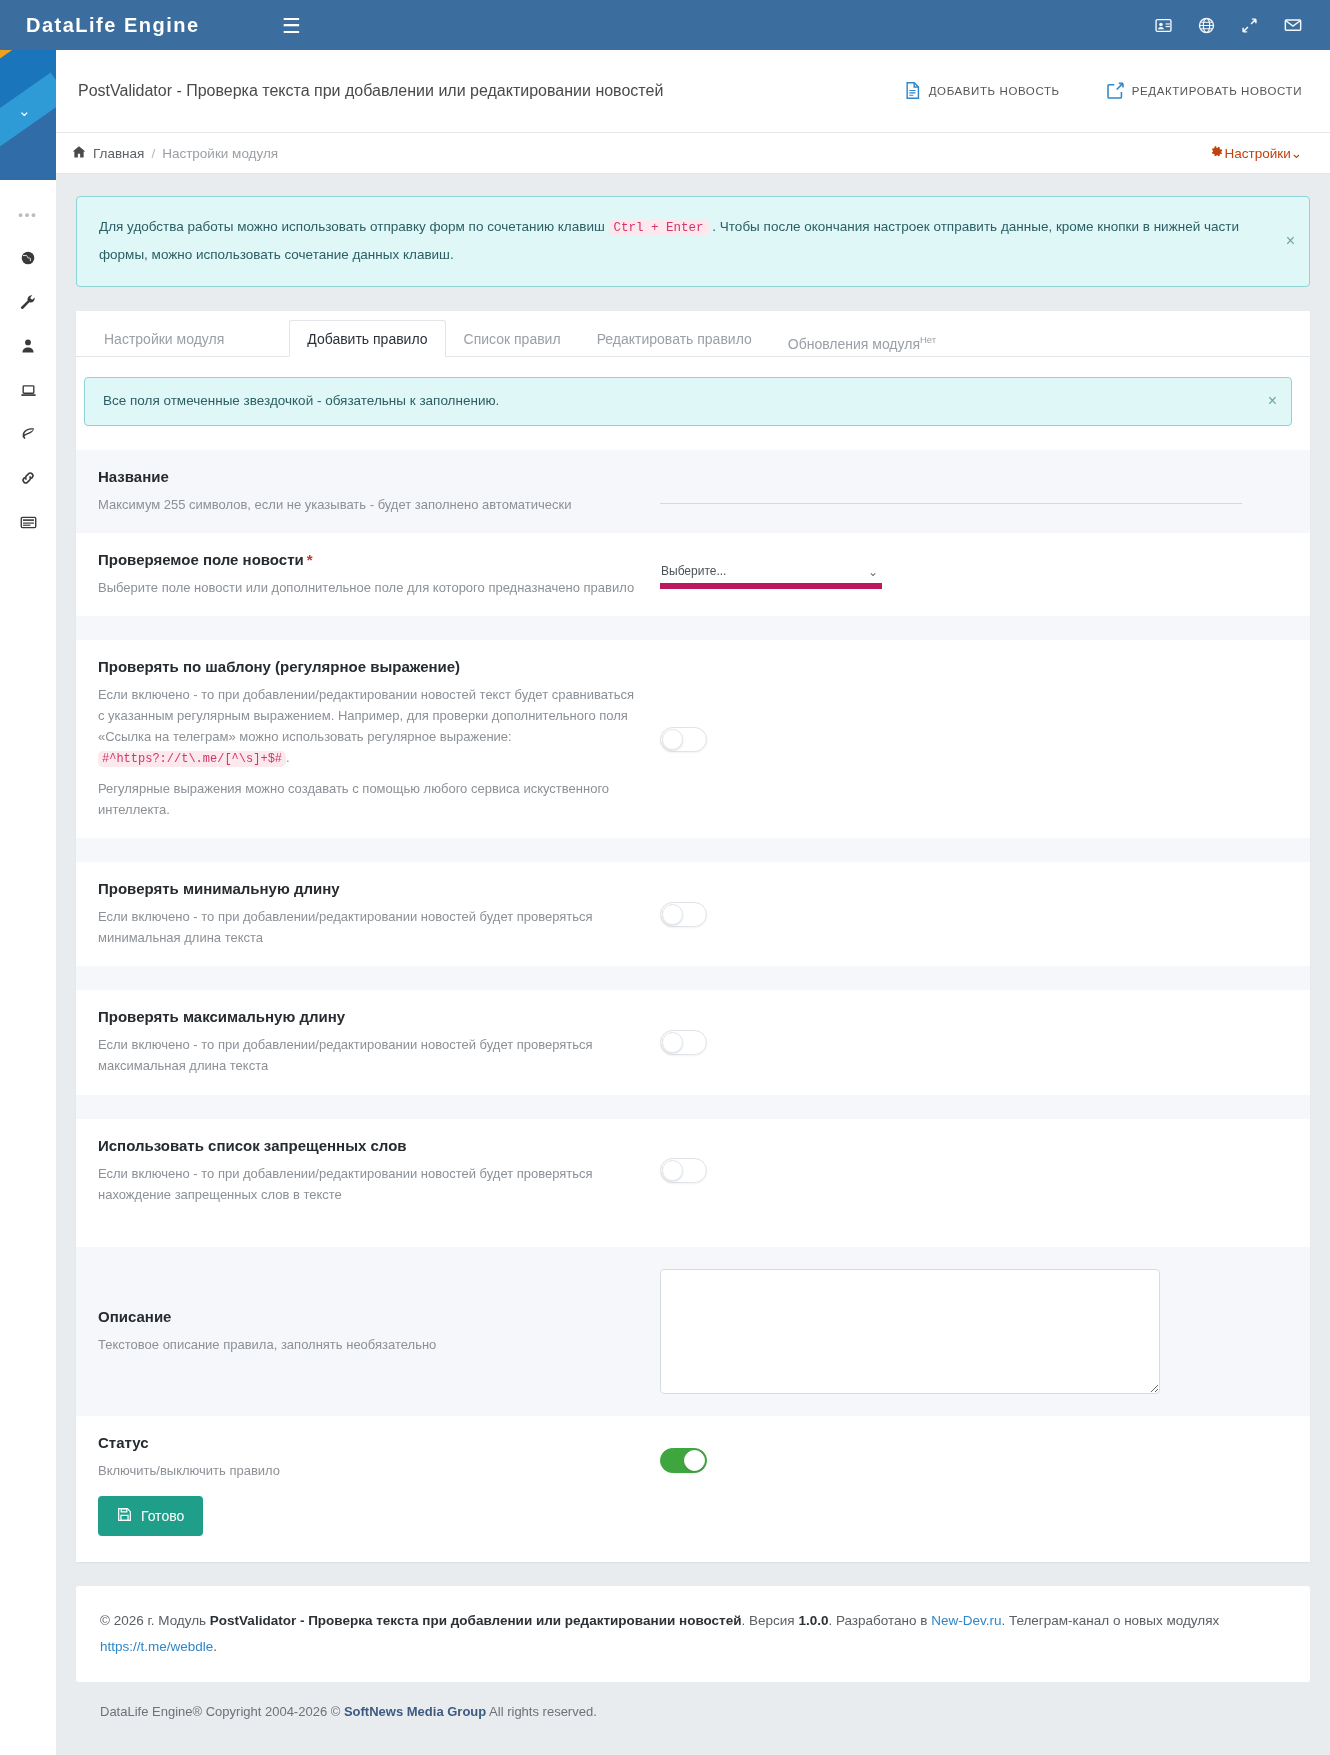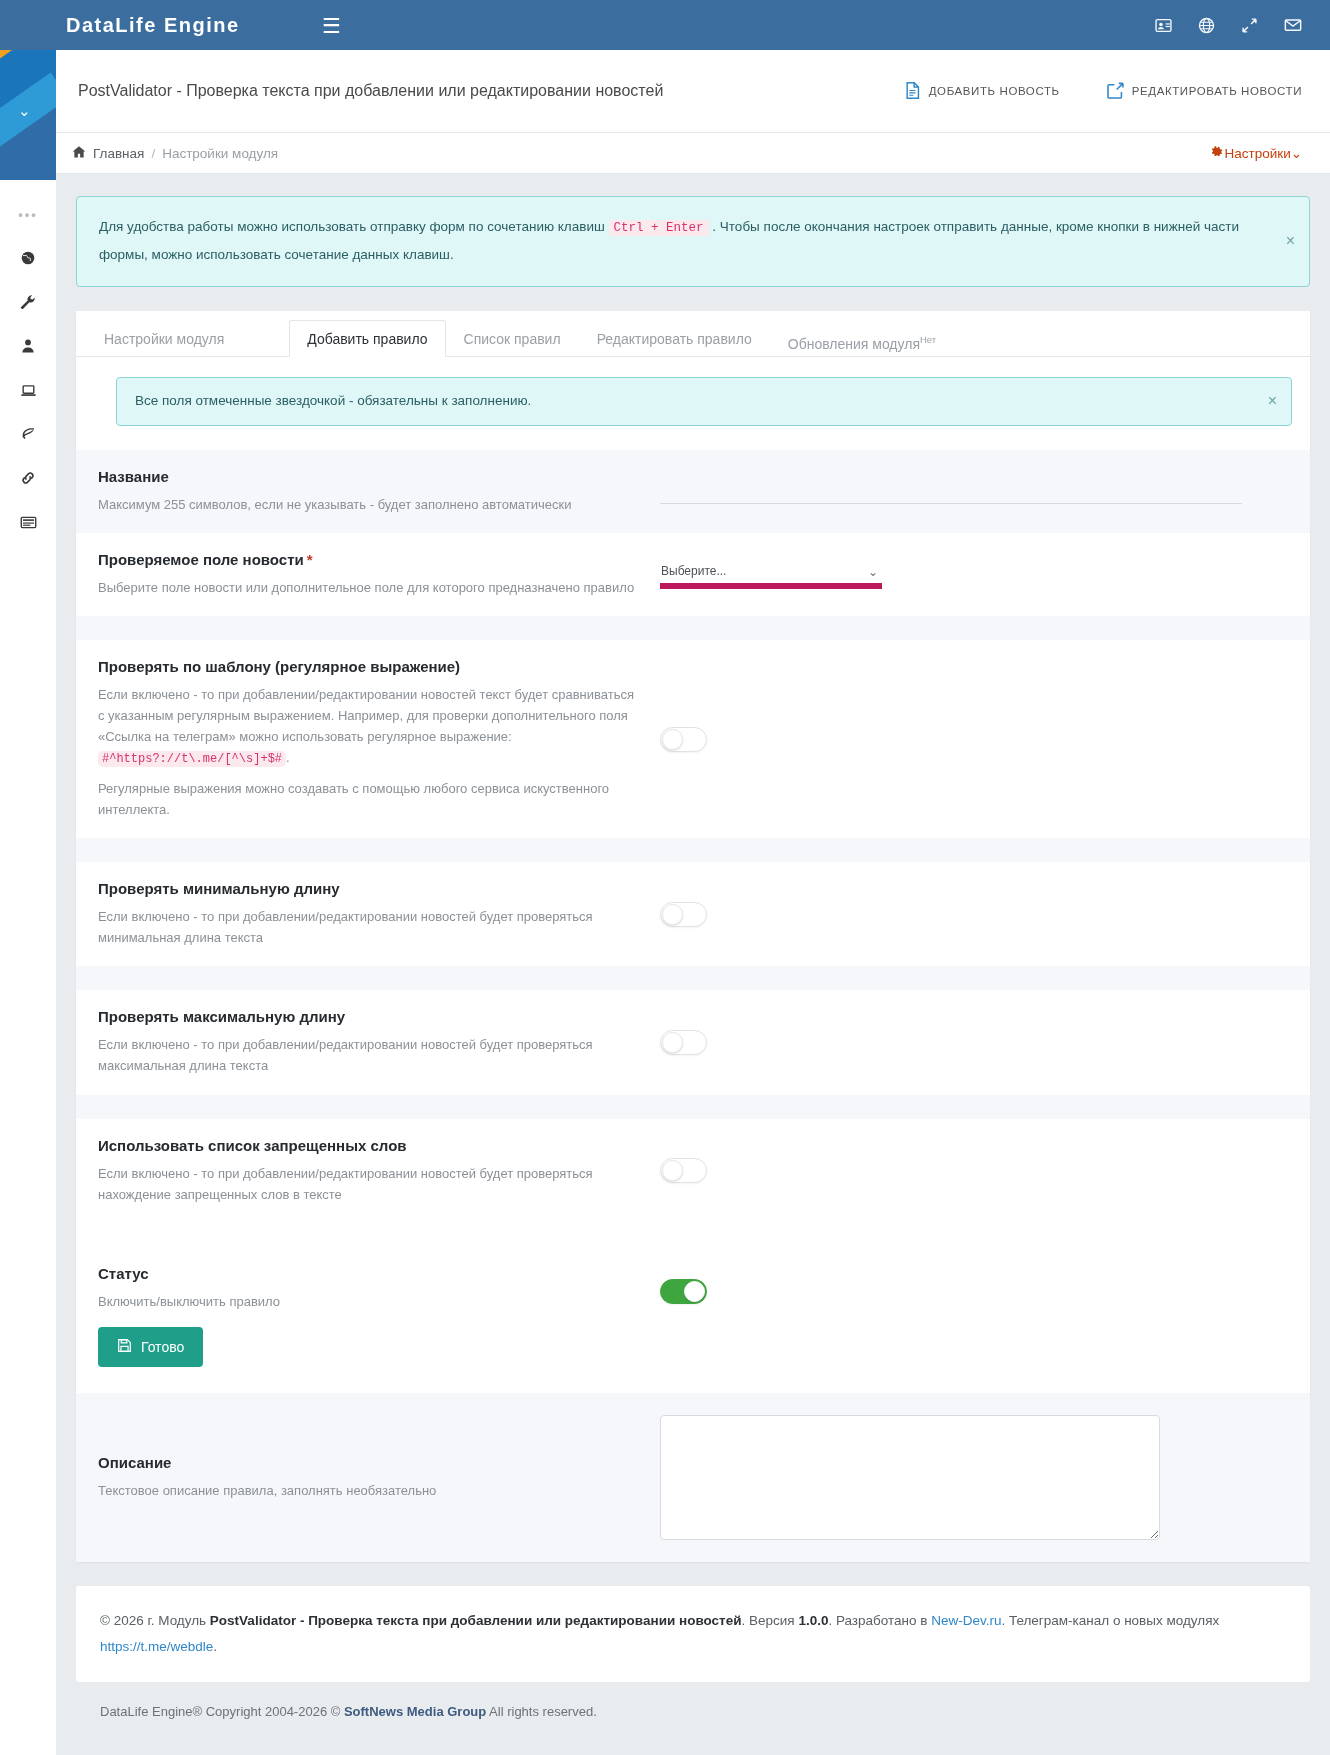--- a/index.html
+++ b/index.html
@@ -8,21 +8,21 @@
     width: 1330px; height: 1755px;
     background: #e9ecef;
     font-family: "Liberation Sans", "DejaVu Sans", sans-serif;
     font-size: 14px; color: #333;
     overflow: hidden;
   }
 
   
   .topbar {
     position:absolute; top:0; left:0; width:1330px; height:50px;
-    background:#3b6e9e; display:flex; align-items:center;padding-left:40px;
+    background:#3b6e9e; display:flex; align-items:center;
   }
   .brand {
     width:280px; padding-left:26px; color:#fff;
     font-size:20px; font-weight:bold; letter-spacing:1.5px;
   }
   .hamburger { color:#fff; font-size:21px; line-height:1; margin-left:2px; cursor:pointer;}
   .topbar-right { margin-left:auto; display:flex; align-items:center; gap:26px; padding-right:28px; }
   .topbar-right .ticon { color:#fff; opacity:.95; cursor:pointer; display:flex; }
   .topbar-right svg { display:block; }
 
@@ -92,21 +92,21 @@
   .card { background:#fff; border-radius:3px; margin-top:24px; box-shadow:0 1px 2px rgba(0,0,0,.06); }
   .tabs { display:flex; align-items:flex-end; border-bottom:1px solid #e2e5e9; padding:0 10px; height:46px; background:#fff;}
   .tab {
     padding:0 17px; height:37px; line-height:37px; font-size:14px; color:#9aa0a6;
     cursor:pointer; border:1px solid transparent; border-bottom:none;
     border-radius:3px 3px 0 0; position:relative; top:1px;
   }
   .tab.active { color:#2c3136; background:#fff; border-color:#e2e5e9; border-bottom:1px solid #fff;margin-left:47px; }
   .tab sup { font-size:9.5px; vertical-align:super; color:#9aa0a6; }
 
-  .card-body { padding:20px 18px 0 19px;margin-left:21px; }
+  .card-body { padding:20px 18px 0 8px; }
 
   .alert2 { margin-bottom:24px; padding:14px 44px 14px 18px; line-height:1.4; }
 
   
   .row { display:flex; padding:18px 22px; background:#fff; }
   .row.alt { background:#f6f7fa; }
   .row .left { width:562px; padding-right:20px; }
   .row .right { flex:1; display:flex; align-items:center; }
   .row .right.top { align-items:flex-start; }
   .f-title { font-size:15px; font-weight:bold; color:#262b30; margin:0 0 9px 0; }
@@ -434,50 +434,50 @@
         </div>
         <div class="right">
           <div class="switch">
               <span class="knob"></span>
             </div>
         </div>
       </div>
 
       <div class="spacer-row" style="background:#fff"></div>
 
+      <div class="row alt" style="padding-top:22px;padding-bottom:22px">
+        <div class="left" style="display:flex;flex-direction:column;justify-content:center">
+          <div class="f-title">Описание</div>
+          <p class="f-desc">Текстовое описание правила, заполнять необязательно</p>
+        </div>
+        <div class="right">
+          <textarea class="ta" placeholder="" style=""></textarea>
+        </div>
+      </div>
+
       <div class="row" style="padding-bottom:26px">
         <div class="left">
           <div class="f-title">Статус</div>
           <p class="f-desc">Включить/выключить правило</p>
           <button class="btn-done">
             <span>
               <svg width="15" height="15" viewBox="0 0 16 16" fill="none" stroke="currentColor" stroke-width="1.3">
                   <path d="M1.8 1.8h9.3L14.2 5v9.2H1.8z"></path>
                   <path d="M4.5 1.9h6v3.4h-6zM4.2 9h7.6v5.2H4.2z"></path>
                 </svg>
             </span>
             <span>Готово</span>
           </button>
         </div>
         <div class="right top" style="padding-top:14px">
           <div class="switch on">
               <span class="knob"></span>
             </div>
         </div>
       </div>
-
-      <div class="row alt" style="padding-top:22px;padding-bottom:22px">
-        <div class="left" style="display:flex;flex-direction:column;justify-content:center">
-          <div class="f-title">Описание</div>
-          <p class="f-desc">Текстовое описание правила, заполнять необязательно</p>
-        </div>
-        <div class="right">
-          <textarea class="ta" placeholder="" style=""></textarea>
-        </div>
-      </div>
     </div>
 
     <div class="modfoot">
       <span>© 2026 г. Модуль </span><b>PostValidator - Проверка текста при добавлении или редактировании новостей</b><span>. Версия </span><b>1.0.0</b><span>. Разработано в </span><a href="#">New-Dev.ru</a><span>. Телеграм-канал о новых модулях </span><a href="#">https://t.me/webdle</a><span>.</span>
     </div>
 
     <div class="sitefoot">
       <span>DataLife Engine® Copyright 2004-2026 © </span><a href="#">SoftNews Media Group</a><span> All rights reserved.</span>
     </div>
   </div>

